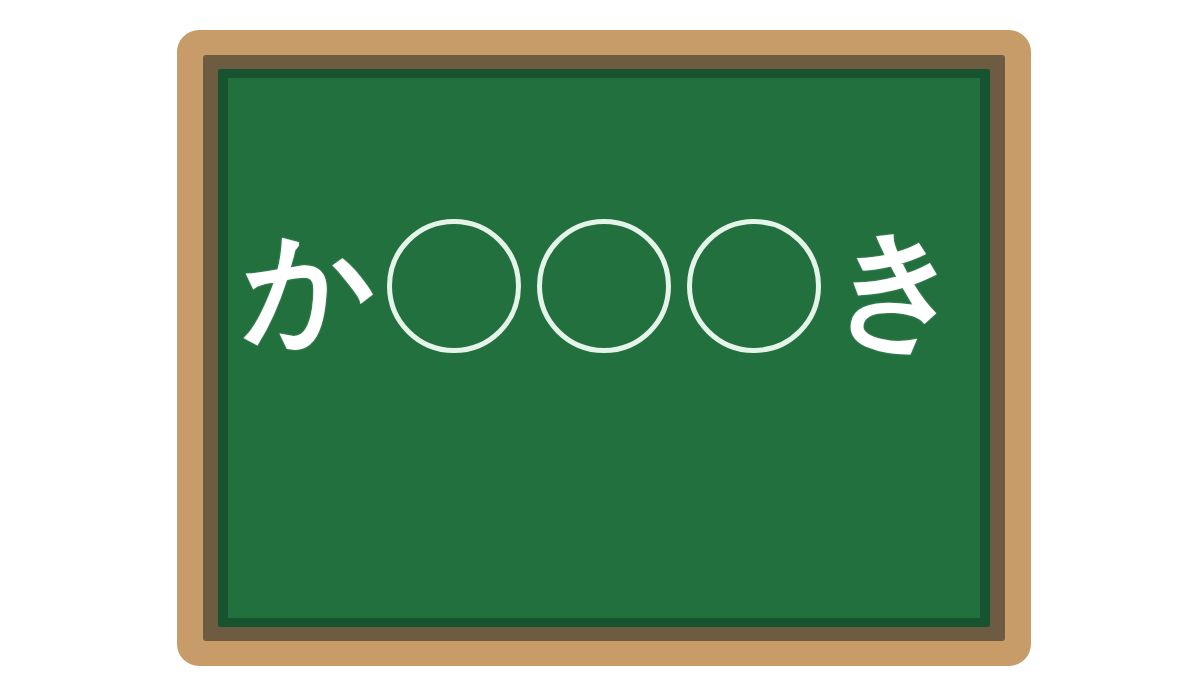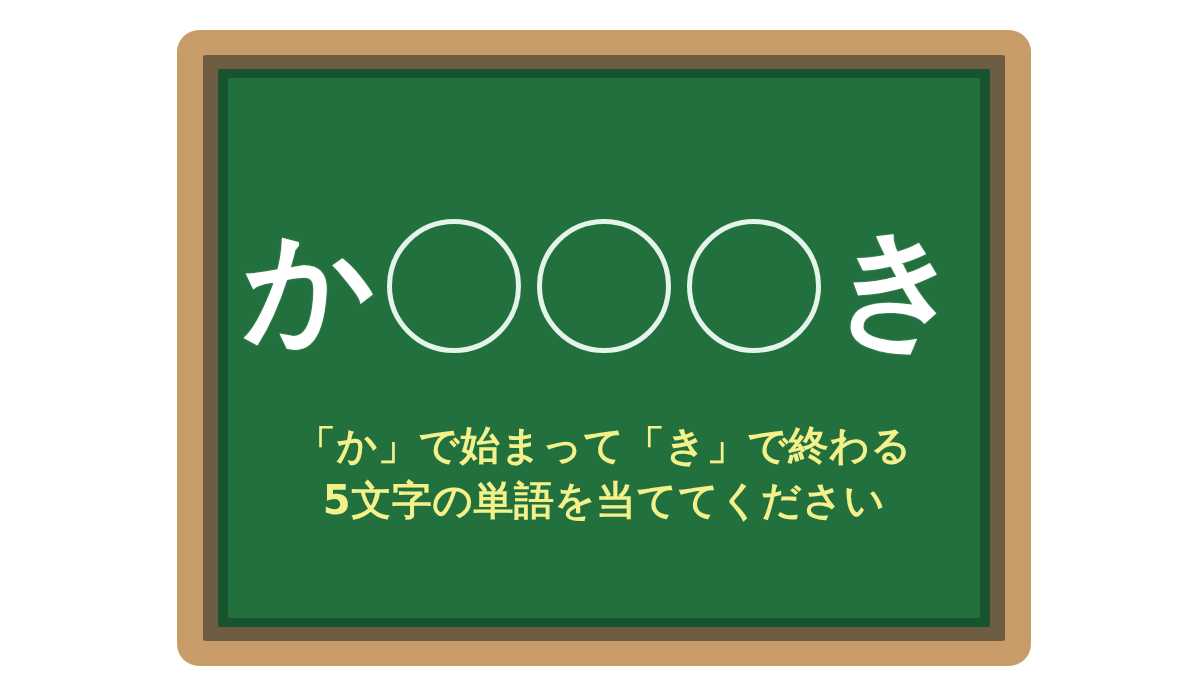--- a/index.html
+++ b/index.html
@@ -156,24 +156,20 @@
             </span>
 
             <span class="blank-slot">
               <span class="ring"></span>
 
             </span>
 
             <span class="kana">き</span>
           </div>
 
-          <div class="hint-block">
-            <div class="hint-line">「か」で始まって「き」で終わる</div>
-            <div class="hint-line">5文字の単語を当ててください</div>
-          </div>
 
           <div class="ledge-group">
             
             
             
             
           </div>
 
         </div>
       </div>

